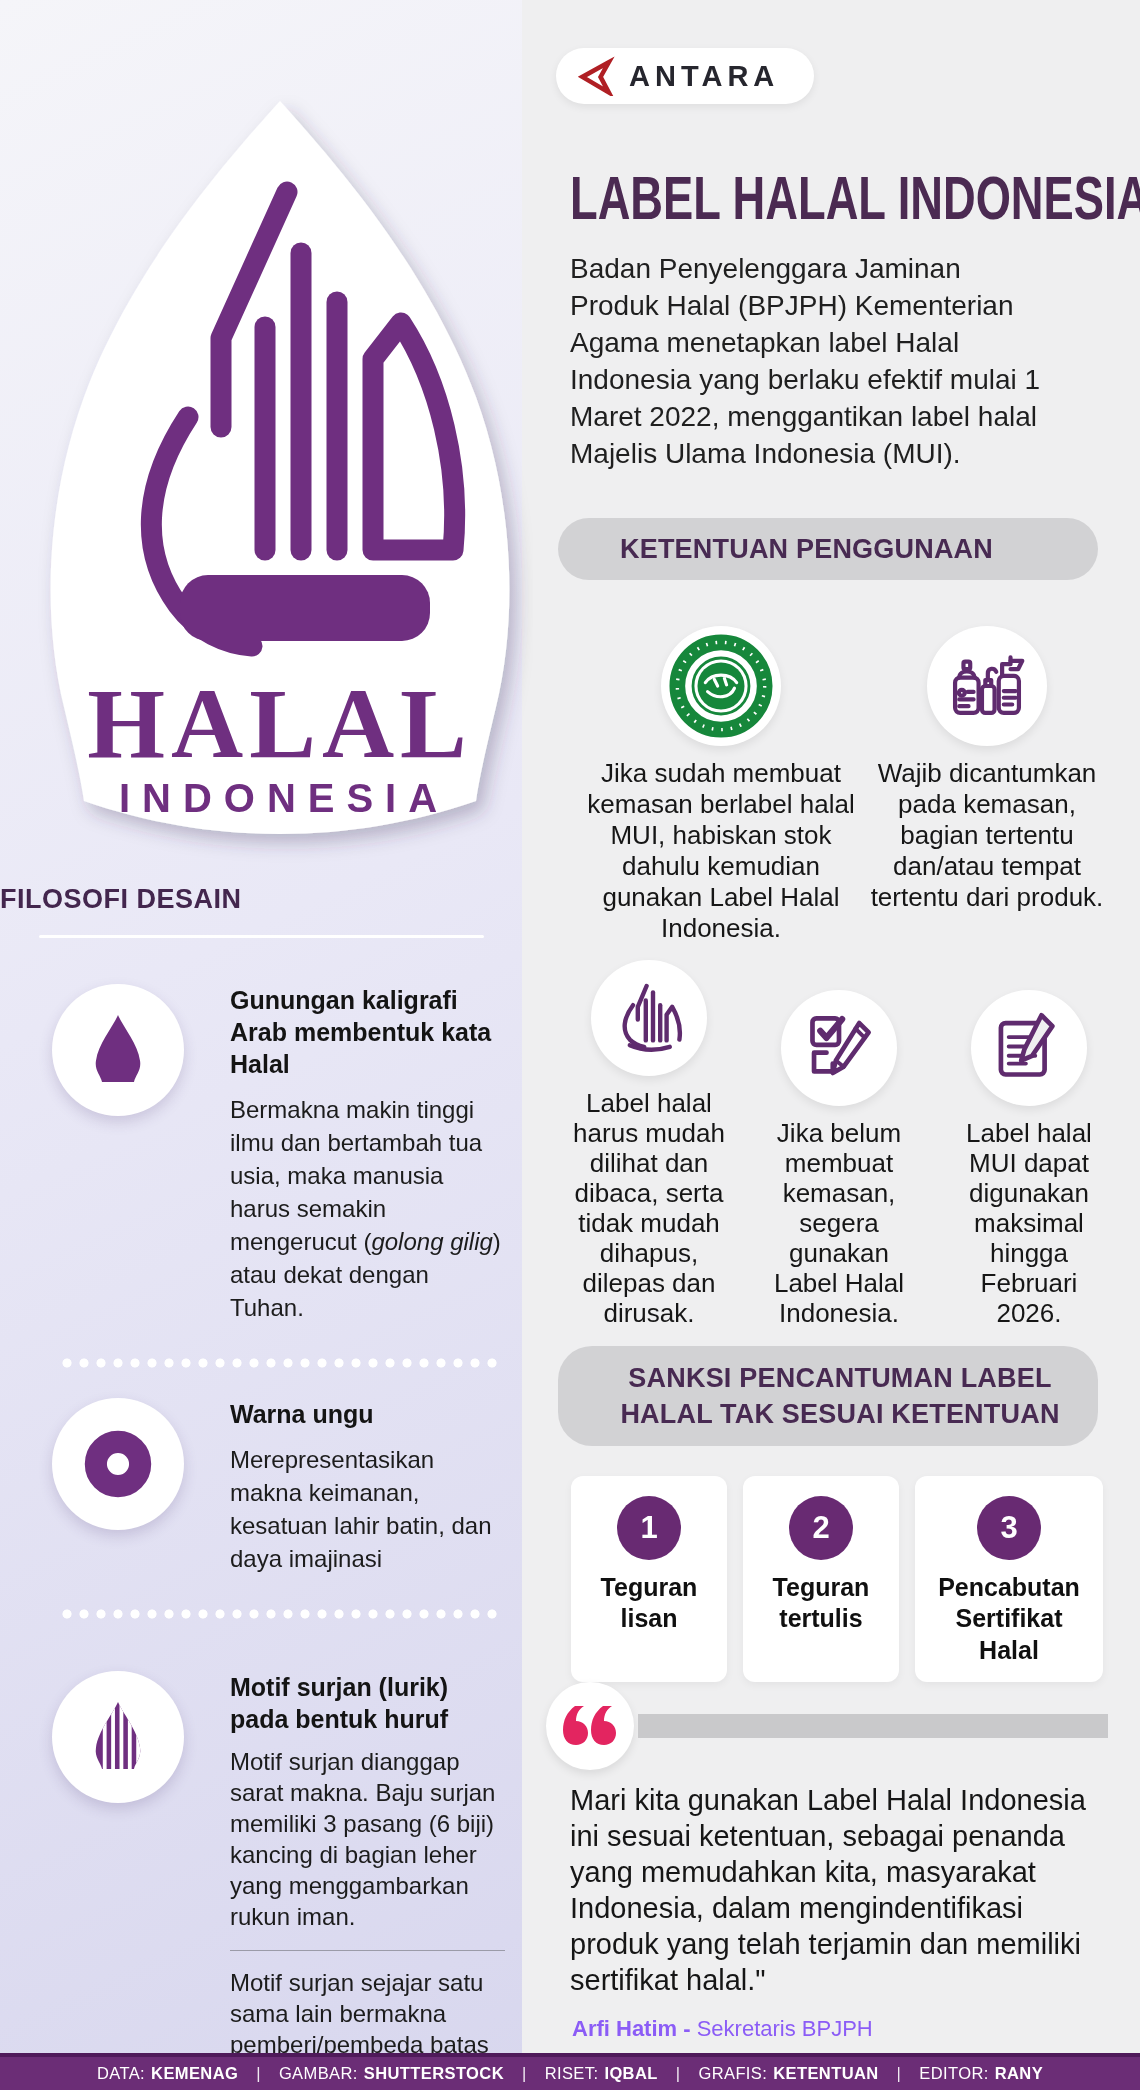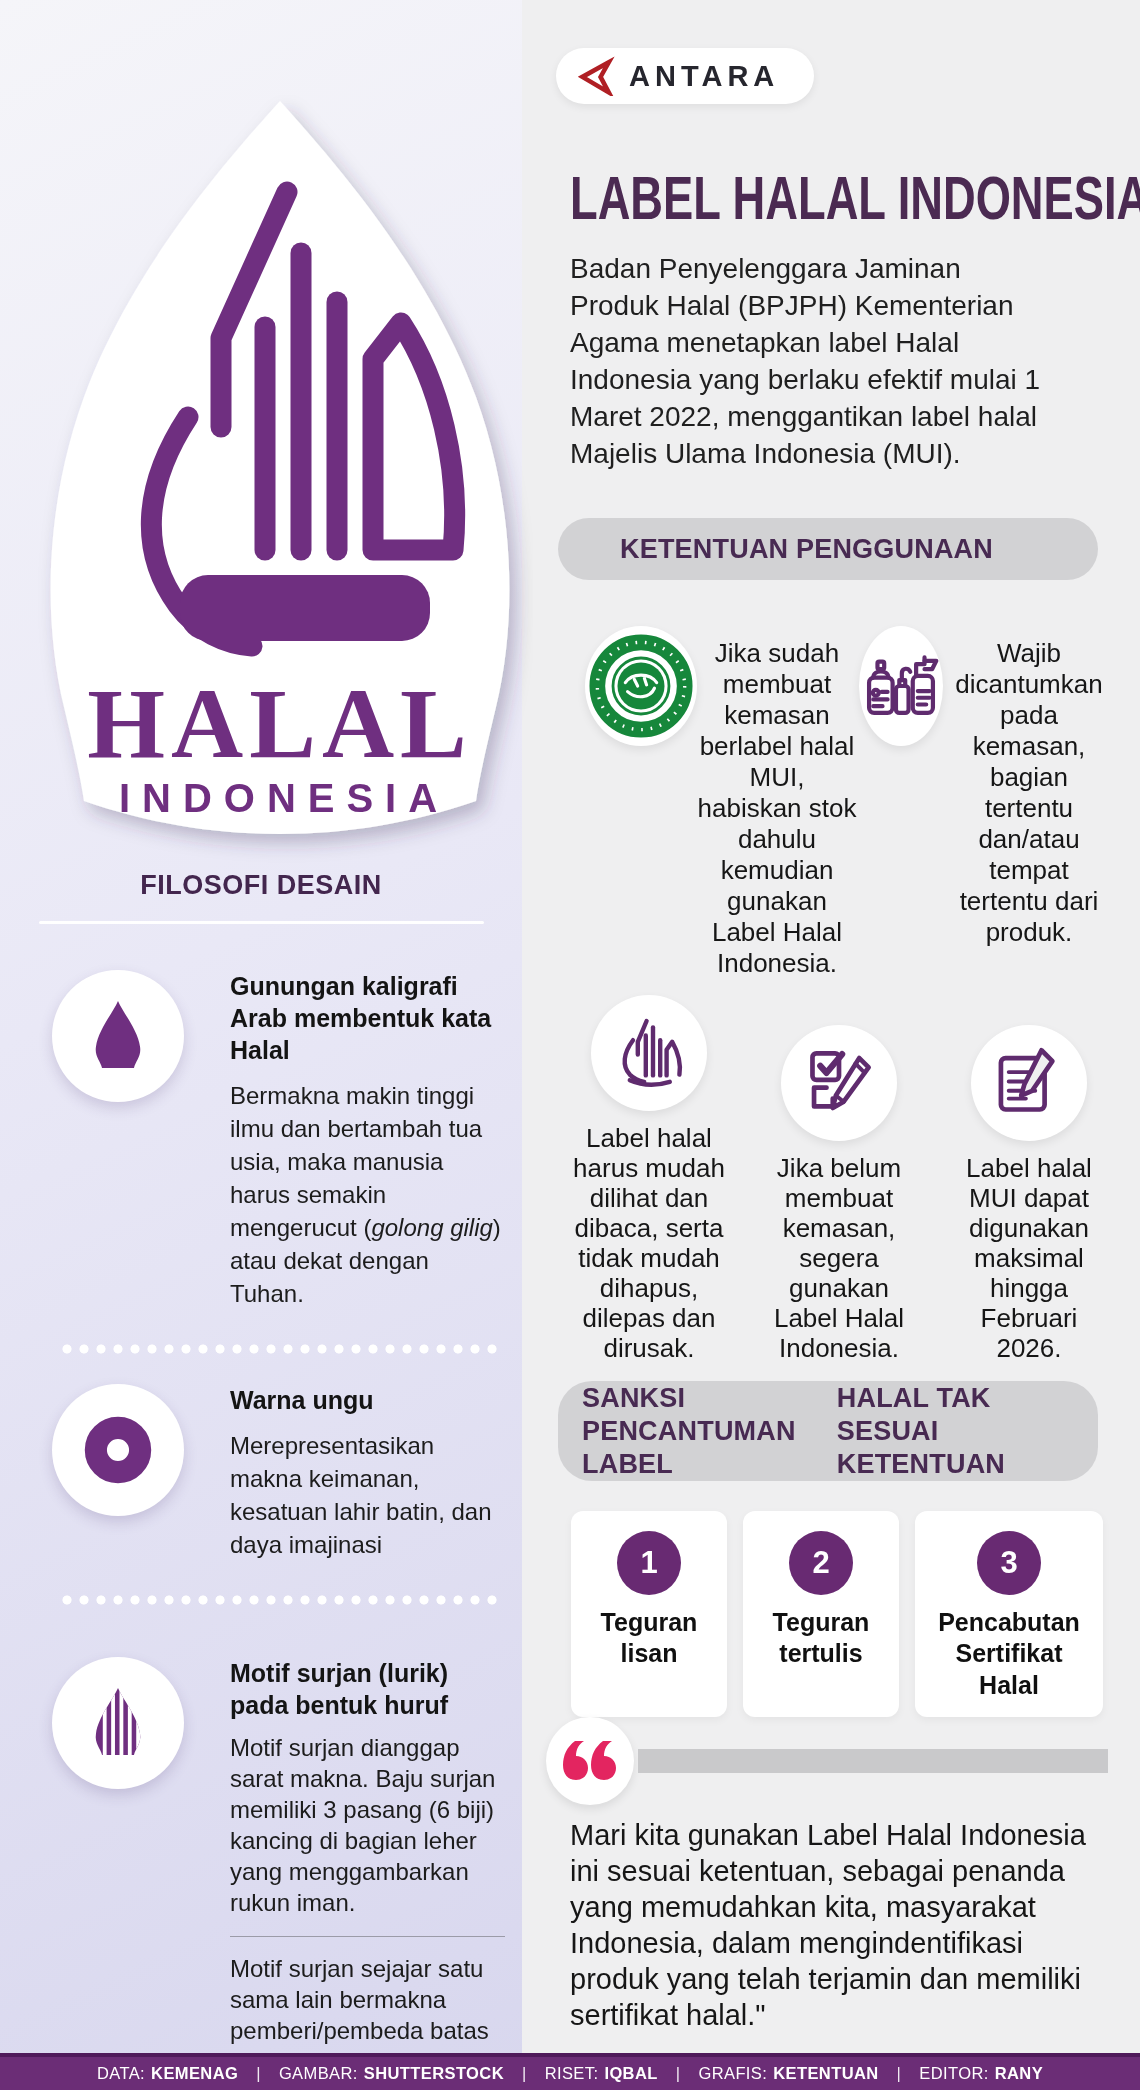--- a/index.html
+++ b/index.html
@@ -5,21 +5,21 @@
   html,body{margin:0;padding:0;background:#ffffff;}
   .page{position:relative;width:1140px;height:2090px;overflow:hidden;
         font-family:"Liberation Sans",sans-serif;background:#efeff0;}
   
   .col-left{position:absolute;left:0;top:0;width:522px;height:2079px;
             background:linear-gradient(155deg,#f5f5f9 0%,#e9e8f6 45%,#d8d7ee 100%);}
   .col-right{position:absolute;left:522px;top:0;width:618px;height:2053px;}
   
   .logo-wrap{position:relative;margin:95px 0 0 28px;width:505px;height:775px;z-index:2;}
   
-  .filosofi-title{text-align:center;font-size:27px;font-weight:bold;
+  .filosofi-title{margin-top:14px;text-align:left;font-size:27px;font-weight:bold;
                   color:#43264e;letter-spacing:.5px;}
   .divider-solid{margin:20px auto 0;width:445px;height:3px;background:#ffffff;border-radius:2px;}
   .f-item{display:flex;gap:22px;margin:0 20px 0 52px;}
   .f-item.m1{margin-top:46px;}
   .f-item.m2{margin-top:30px;}
   .f-item.m3{margin-top:52px;}
   .f-circle{flex:0 0 132px;width:132px;height:132px;border-radius:50%;background:#ffffff;
             box-shadow:0 6px 14px rgba(70,50,110,.18);display:flex;align-items:center;justify-content:center;}
   .f-text{width:300px;margin-left:24px;}
   .f-head{font-size:25px;font-weight:bold;color:#141414;line-height:1.28;}
@@ -35,23 +35,23 @@
                box-shadow:0 3px 8px rgba(0,0,0,.07);}
   .antara-text{font-size:29px;font-weight:bold;letter-spacing:5px;color:#26262e;}
   .title{margin:58px 0 0 48px;height:64px;}
   .title-inner{display:inline-block;font-size:62px;font-weight:800;color:#4b2a52;white-space:nowrap;
                transform:scaleX(.73);transform-origin:left center;}
   .intro{margin:24px 0 0 48px;width:482px;font-size:28px;line-height:37px;color:#1f1f1f;}
   .pill{margin:46px 0 0 36px;width:540px;height:62px;border-radius:31px;background:#d2d2d4;
         display:flex;align-items:center;padding-left:62px;box-sizing:border-box;
         font-size:27px;font-weight:bold;color:#482a52;letter-spacing:.2px;}
   .pill-sanksi{height:100px;border-radius:34px;padding-left:24px;margin-top:18px;
-               flex-direction:row;justify-content:center;align-items:flex-end;gap:3px;line-height:1.22;}
+               flex-direction:column;justify-content:center;align-items:center;gap:3px;line-height:1.22;}
   .row1{display:flex;margin:46px 0 0 63px;gap:2px;}
-  .k-item{display:flex;flex-direction:row;align-items:flex-start;width:272px;}
+  .k-item{display:flex;flex-direction:column;align-items:center;width:272px;}
   .k-item.narrow{width:256px;}
   .k-circle{width:120px;height:120px;border-radius:50%;background:#ffffff;
             display:flex;align-items:center;justify-content:center;box-shadow:0 4px 10px rgba(0,0,0,.08);}
   .k-cap{margin:12px 0 0;text-align:center;font-size:26px;line-height:31px;color:#161616;max-width:272px;}
   .row2{display:flex;margin:16px 0 0 36px;gap:8px;}
   .r2{width:182px;display:flex;flex-direction:column;align-items:center;justify-content:flex-end;}
   .r2 .k-circle{width:116px;height:116px;}
   .r2 .k-cap{max-width:158px;line-height:30px;}
   .cards{display:flex;margin:30px 0 0 49px;gap:16px;align-items:stretch;}
   .card{background:#ffffff;border-radius:12px;width:156px;box-sizing:border-box;

